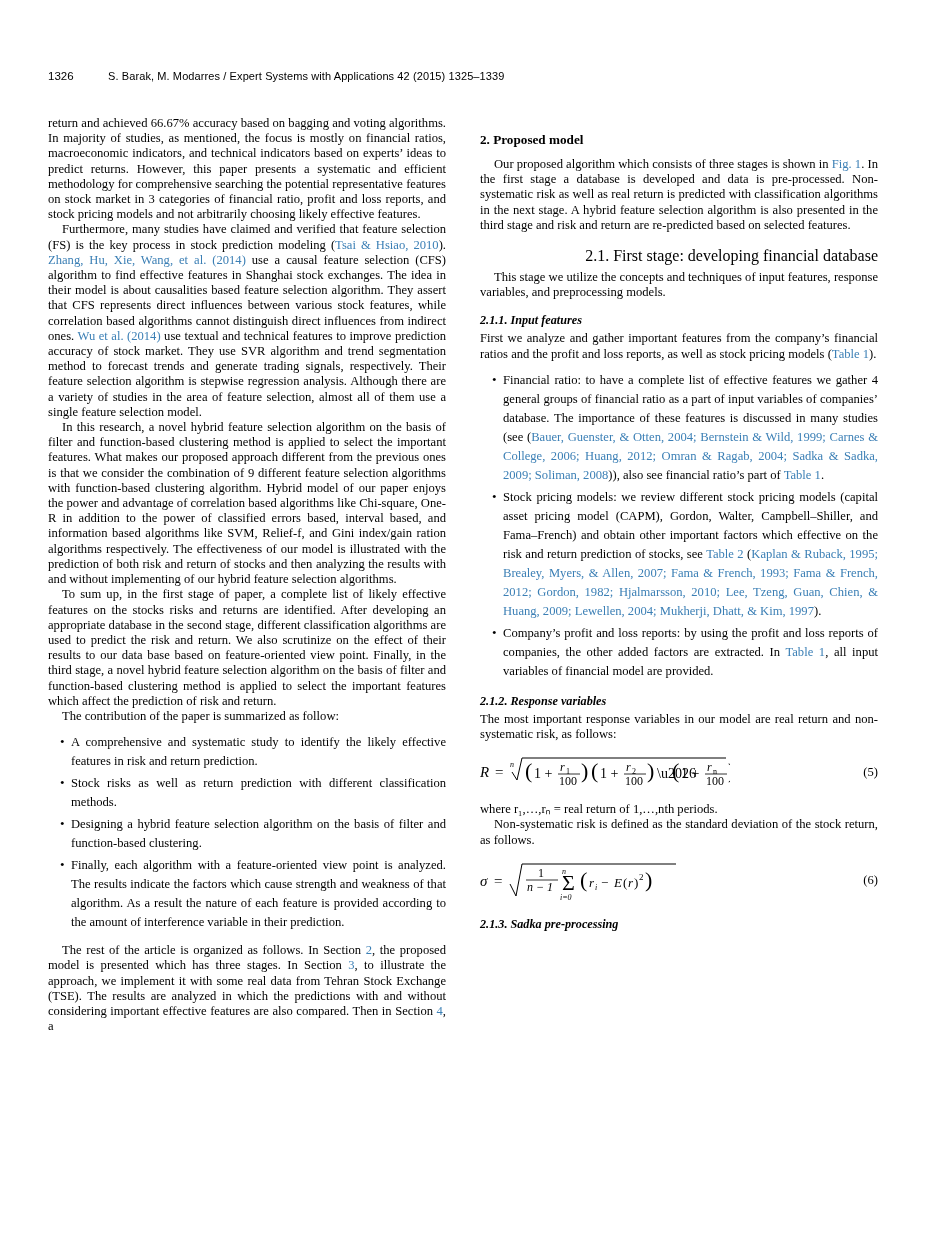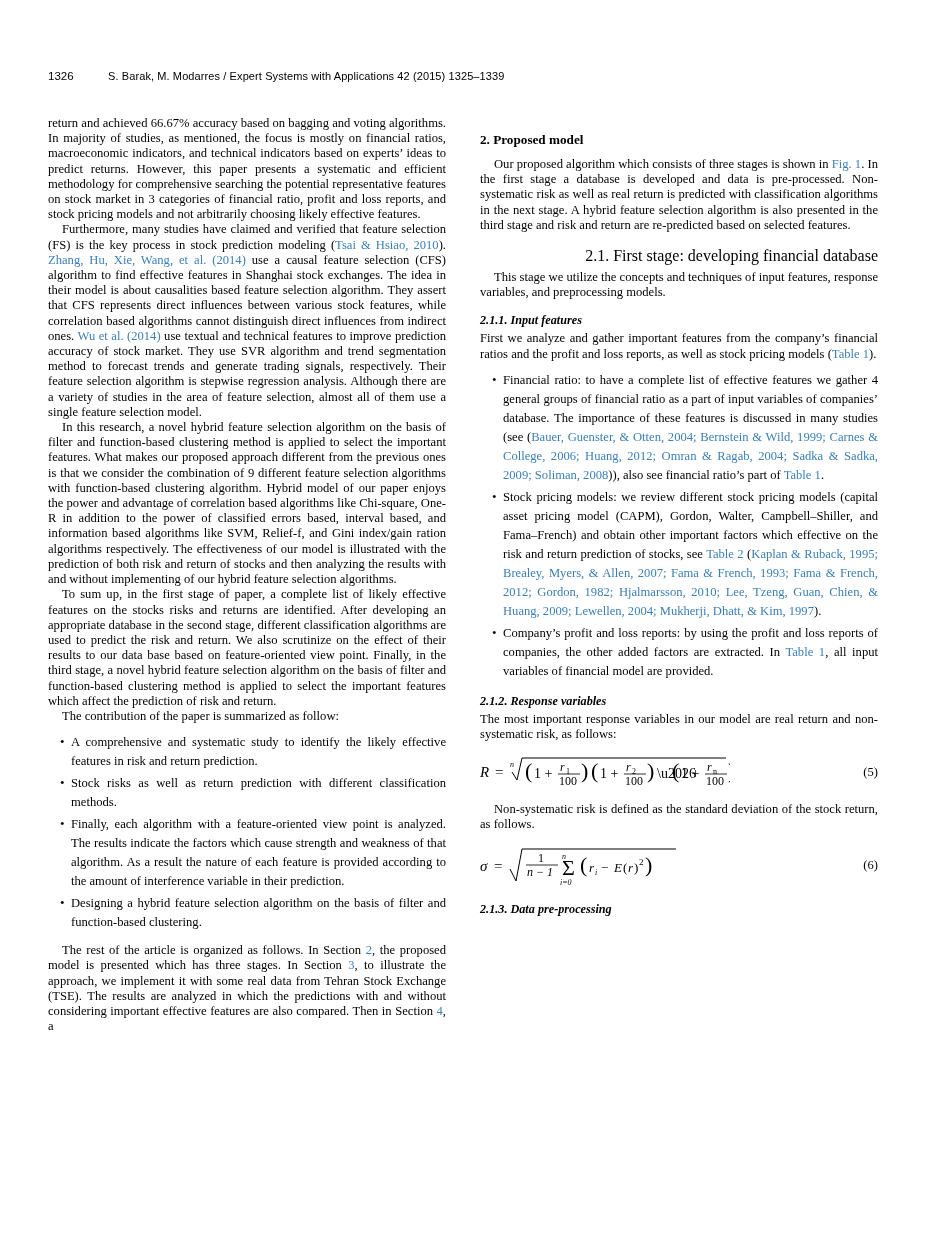--- a/index.html
+++ b/index.html
@@ -143,22 +143,22 @@
 
       <p class="indent">In this research, a novel hybrid feature selection algorithm on the basis of filter and function-based clustering method is applied to select the important features. What makes our proposed approach different from the previous ones is that we consider the combination of 9 different feature selection algorithms with function-based clustering algorithm. Hybrid model of our paper enjoys the power and advantage of correlation based algorithms like Chi-square, One-R in addition to the power of classified errors based, interval based, and information based algorithms like SVM, Relief-f, and Gini index/gain ration algorithms respectively. The effectiveness of our model is illustrated with the prediction of both risk and return of stocks and then analyzing the results with and without implementing of our hybrid feature selection algorithms.</p>
 
       <p class="indent">To sum up, in the first stage of paper, a complete list of likely effective features on the stocks risks and returns are identified. After developing an appropriate database in the second stage, different classification algorithms are used to predict the risk and return. We also scrutinize on the effect of their results to our data base based on feature-oriented view point. Finally, in the third stage, a novel hybrid feature selection algorithm on the basis of filter and function-based clustering method is applied to select the important features which affect the prediction of risk and return.</p>
 
       <p class="indent">The contribution of the paper is summarized as follow:</p>
 
       <ul class="bullets">
         <li>A comprehensive and systematic study to identify the likely effective features in risk and return prediction.</li>
         <li>Stock risks as well as return prediction with different classification methods.</li>
+        <li>Designing a hybrid feature selection algorithm on the basis of filter and function-based clustering.</li>
         <li>Finally, each algorithm with a feature-oriented view point is analyzed. The results indicate the factors which cause strength and weakness of that algorithm. As a result the nature of each feature is provided according to the amount of interference variable in their prediction.</li>
-        <li>Designing a hybrid feature selection algorithm on the basis of filter and function-based clustering.</li>
       </ul>
 
       <div class="spacer8"></div>
 
       <p class="indent"><span>The rest of the article is organized as follows. In Section </span><span class="link">2</span><span>, the proposed model is presented which has three stages. In Section </span><span class="link">3</span><span>, to illustrate the approach, we implement it with some real data from Tehran Stock Exchange (TSE). The results are analyzed in which the predictions with and without considering important effective features are also compared. Then in Section </span><span class="link">4</span><span>, a</span></p>
 
     </div>
 
     <div class="col">
 
@@ -212,20 +212,21 @@
             <text x="227" y="19" font-family="Liberation Serif, serif" font-size="12" font-style="italic">r</text>
             <text x="233" y="22" font-family="Liberation Serif, serif" font-size="8">n</text>
             <line x1="225" y1="22" x2="247" y2="22" stroke="#000" stroke-width="0.8"></line>
             <text x="226" y="33" font-family="Liberation Serif, serif" font-size="12">100</text>
             <text x="248" y="26" font-family="Liberation Serif, serif" font-size="22">)</text>
           </svg>
         </div>
         <div class="eq-num">(5)</div>
       </div>
 
+      <p class="noindent">where r₁,…,rₙ = real return of 1,…,nth periods.</p>
 
       <p class="indent">Non-systematic risk is defined as the standard deviation of the stock return, as follows.</p>
 
       <div class="eq-row">
         <div class="eq-body">
           <svg width="200" height="46" viewBox="0 0 200 46">
             <text x="0" y="28" font-family="Liberation Serif, serif" font-size="15" font-style="italic">σ</text>
             <text x="14" y="28" font-family="Liberation Serif, serif" font-size="15">=</text>
             <path d="M 30 26 L 36 38 L 42 6 L 196 6" stroke="#000" fill="none" stroke-width="1"></path>
             <line x1="46" y1="22" x2="78" y2="22" stroke="#000" stroke-width="0.8"></line>
@@ -242,20 +243,20 @@
             <text x="143" y="29" font-family="Liberation Serif, serif" font-size="13">(</text>
             <text x="148" y="29" font-family="Liberation Serif, serif" font-size="13" font-style="italic">r</text>
             <text x="154" y="29" font-family="Liberation Serif, serif" font-size="13">)</text>
             <text x="159" y="22" font-family="Liberation Serif, serif" font-size="9">2</text>
             <text x="165" y="29" font-family="Liberation Serif, serif" font-size="22">)</text>
           </svg>
         </div>
         <div class="eq-num">(6)</div>
       </div>
 
-      <h4 class="subsubsec">2.1.3. Data pre-processing</h4>
+      <h4 class="subsubsec">2.1.3. Sadka pre-processing</h4>
 
 
 
     </div>
 
   </div>
 </div>
 
 </body></html>

